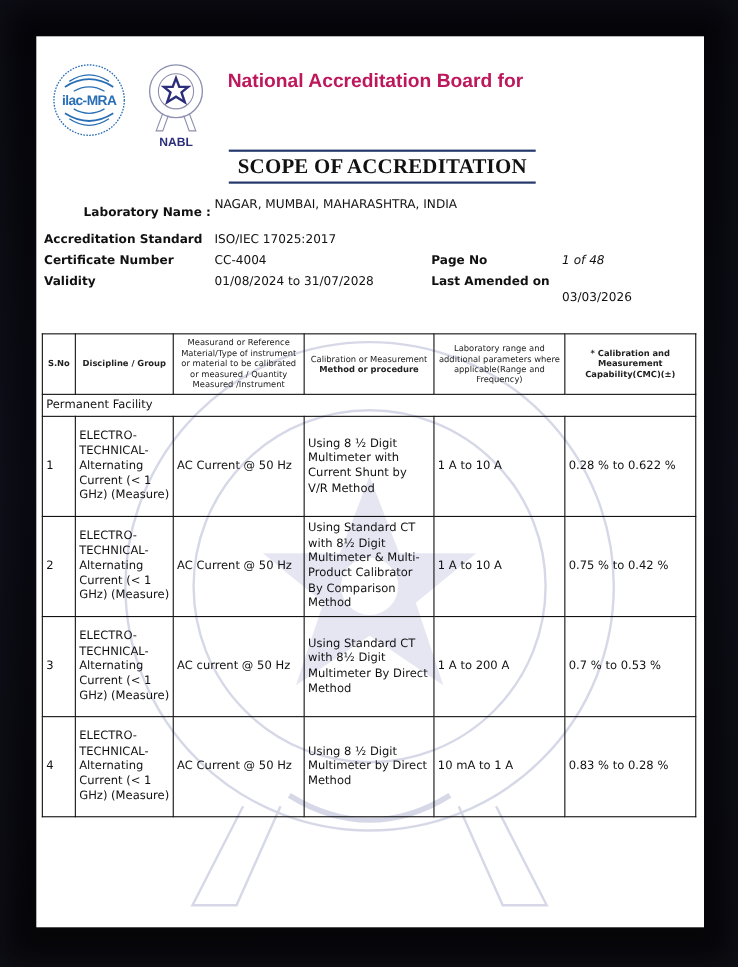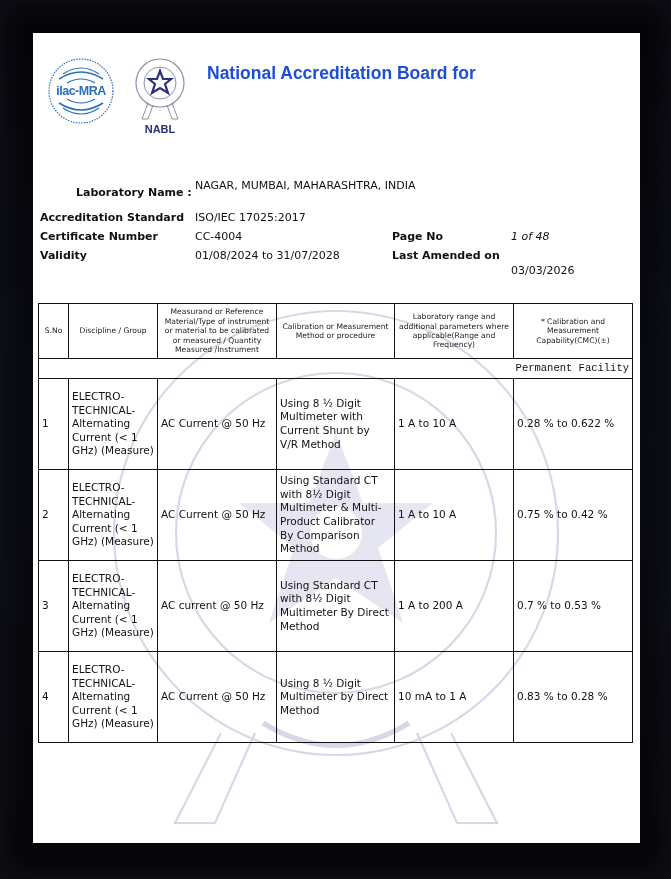--- a/index.html
+++ b/index.html
@@ -19,21 +19,21 @@
     background: #fff; overflow: hidden;
   }
   .wm { position: absolute; left: 0; top: 0; width: 607px; height: 810px; pointer-events: none; }
 
   .logo-ilac { position: absolute; left: 14px; top: 24px; width: 68px; height: 68px; }
   .logo-nabl { position: absolute; left: 101px; top: 20px; width: 52px; height: 90px; }
 
   .org-title {
     position: absolute; left: 174px; top: 31px; width: 400px;
     font-family: "Liberation Sans", sans-serif; font-weight: bold; font-size: 17.5px;
-    line-height: 19px; color: #1d4ed8;
+    line-height: 19px; color: #be185d;
   }
   .scope-wrap { position: absolute; left: 175px; top: 103px; width: 279px; }
   .scope-line { height: 2px; background: #24386b; }
   .scope-title {
     font-family: "Liberation Serif", serif; font-weight: bold; font-size: 19px;
     text-align: center; padding: 3px 0 2px; letter-spacing: 0.2px;
   }
 
   .info { position: absolute; font-size: 11px; line-height: 13px; }
   .lbl { font-weight: bold; }
@@ -43,22 +43,22 @@
     border-collapse: collapse; table-layout: fixed;
   }
   table.scope td, table.scope th {
     border: 1.5px solid #111; vertical-align: middle;
     font-size: 10.5px; line-height: 13.6px; padding: 0 3px; font-weight: normal;
   }
   table.scope th {
     font-size: 7.6px; line-height: 9.4px; text-align: center; height: 55px; padding: 0 2px;
     color: #222;
   }
-  table.scope th b { font-weight: normal; }
-  .facility td { text-align: right; height: 20px; font-size: 11px; font-family: Liberation Mono, monospace; }
+  table.scope th b { font-weight: bold; }
+  .facility td { text-align: left; height: 20px; font-size: 11px; }
   .row td { height: 91px; }
   .row td.sno { padding-left: 3px; }
   .cmc { font-size: 10.5px; margin-left: 36px; }
 </style>
 </head>
 <body>
 
 <div class="frame"></div>
 
 <div class="paper">
@@ -94,20 +94,25 @@
     <path d="M26 18 L29 26 L37 26 L31 31 L34 40 L26 35 L18 40 L21 31 L15 26 L23 26 Z" fill="none" stroke="#2b2f7a" stroke-width="2.2"></path>
     <path d="M14 50 L8 66 L14 66 L19 52" fill="none" stroke="#8c8fae" stroke-width="1"></path>
     <path d="M38 50 L44 66 L38 66 L33 52" fill="none" stroke="#8c8fae" stroke-width="1"></path>
     <text x="26" y="80" font-family="Liberation Sans, sans-serif" font-weight="bold" font-size="11" fill="#2b2f7a" text-anchor="middle">NABL</text>
   </svg>
 
   <div class="org-title">
     <div>National Accreditation Board for</div>
   </div>
 
+  <div class="scope-wrap">
+    <div class="scope-line"></div>
+    <div class="scope-title">SCOPE OF ACCREDITATION</div>
+    <div class="scope-line"></div>
+  </div>
 
   <div class="info lbl" style="left:7px; top:153px;margin-left:36px;">Laboratory Name :</div>
   <div class="info" style="left:162px; top:146px; width:430px;">
     <div>NAGAR, MUMBAI, MAHARASHTRA, INDIA</div>
   </div>
 
   <div class="info lbl" style="left:7px; top:178px;">Accreditation Standard</div>
   <div class="info" style="left:162px; top:178px;">ISO/IEC 17025:2017</div>
 
   <div class="info lbl" style="left:7px; top:197px;">Certificate Number</div>

